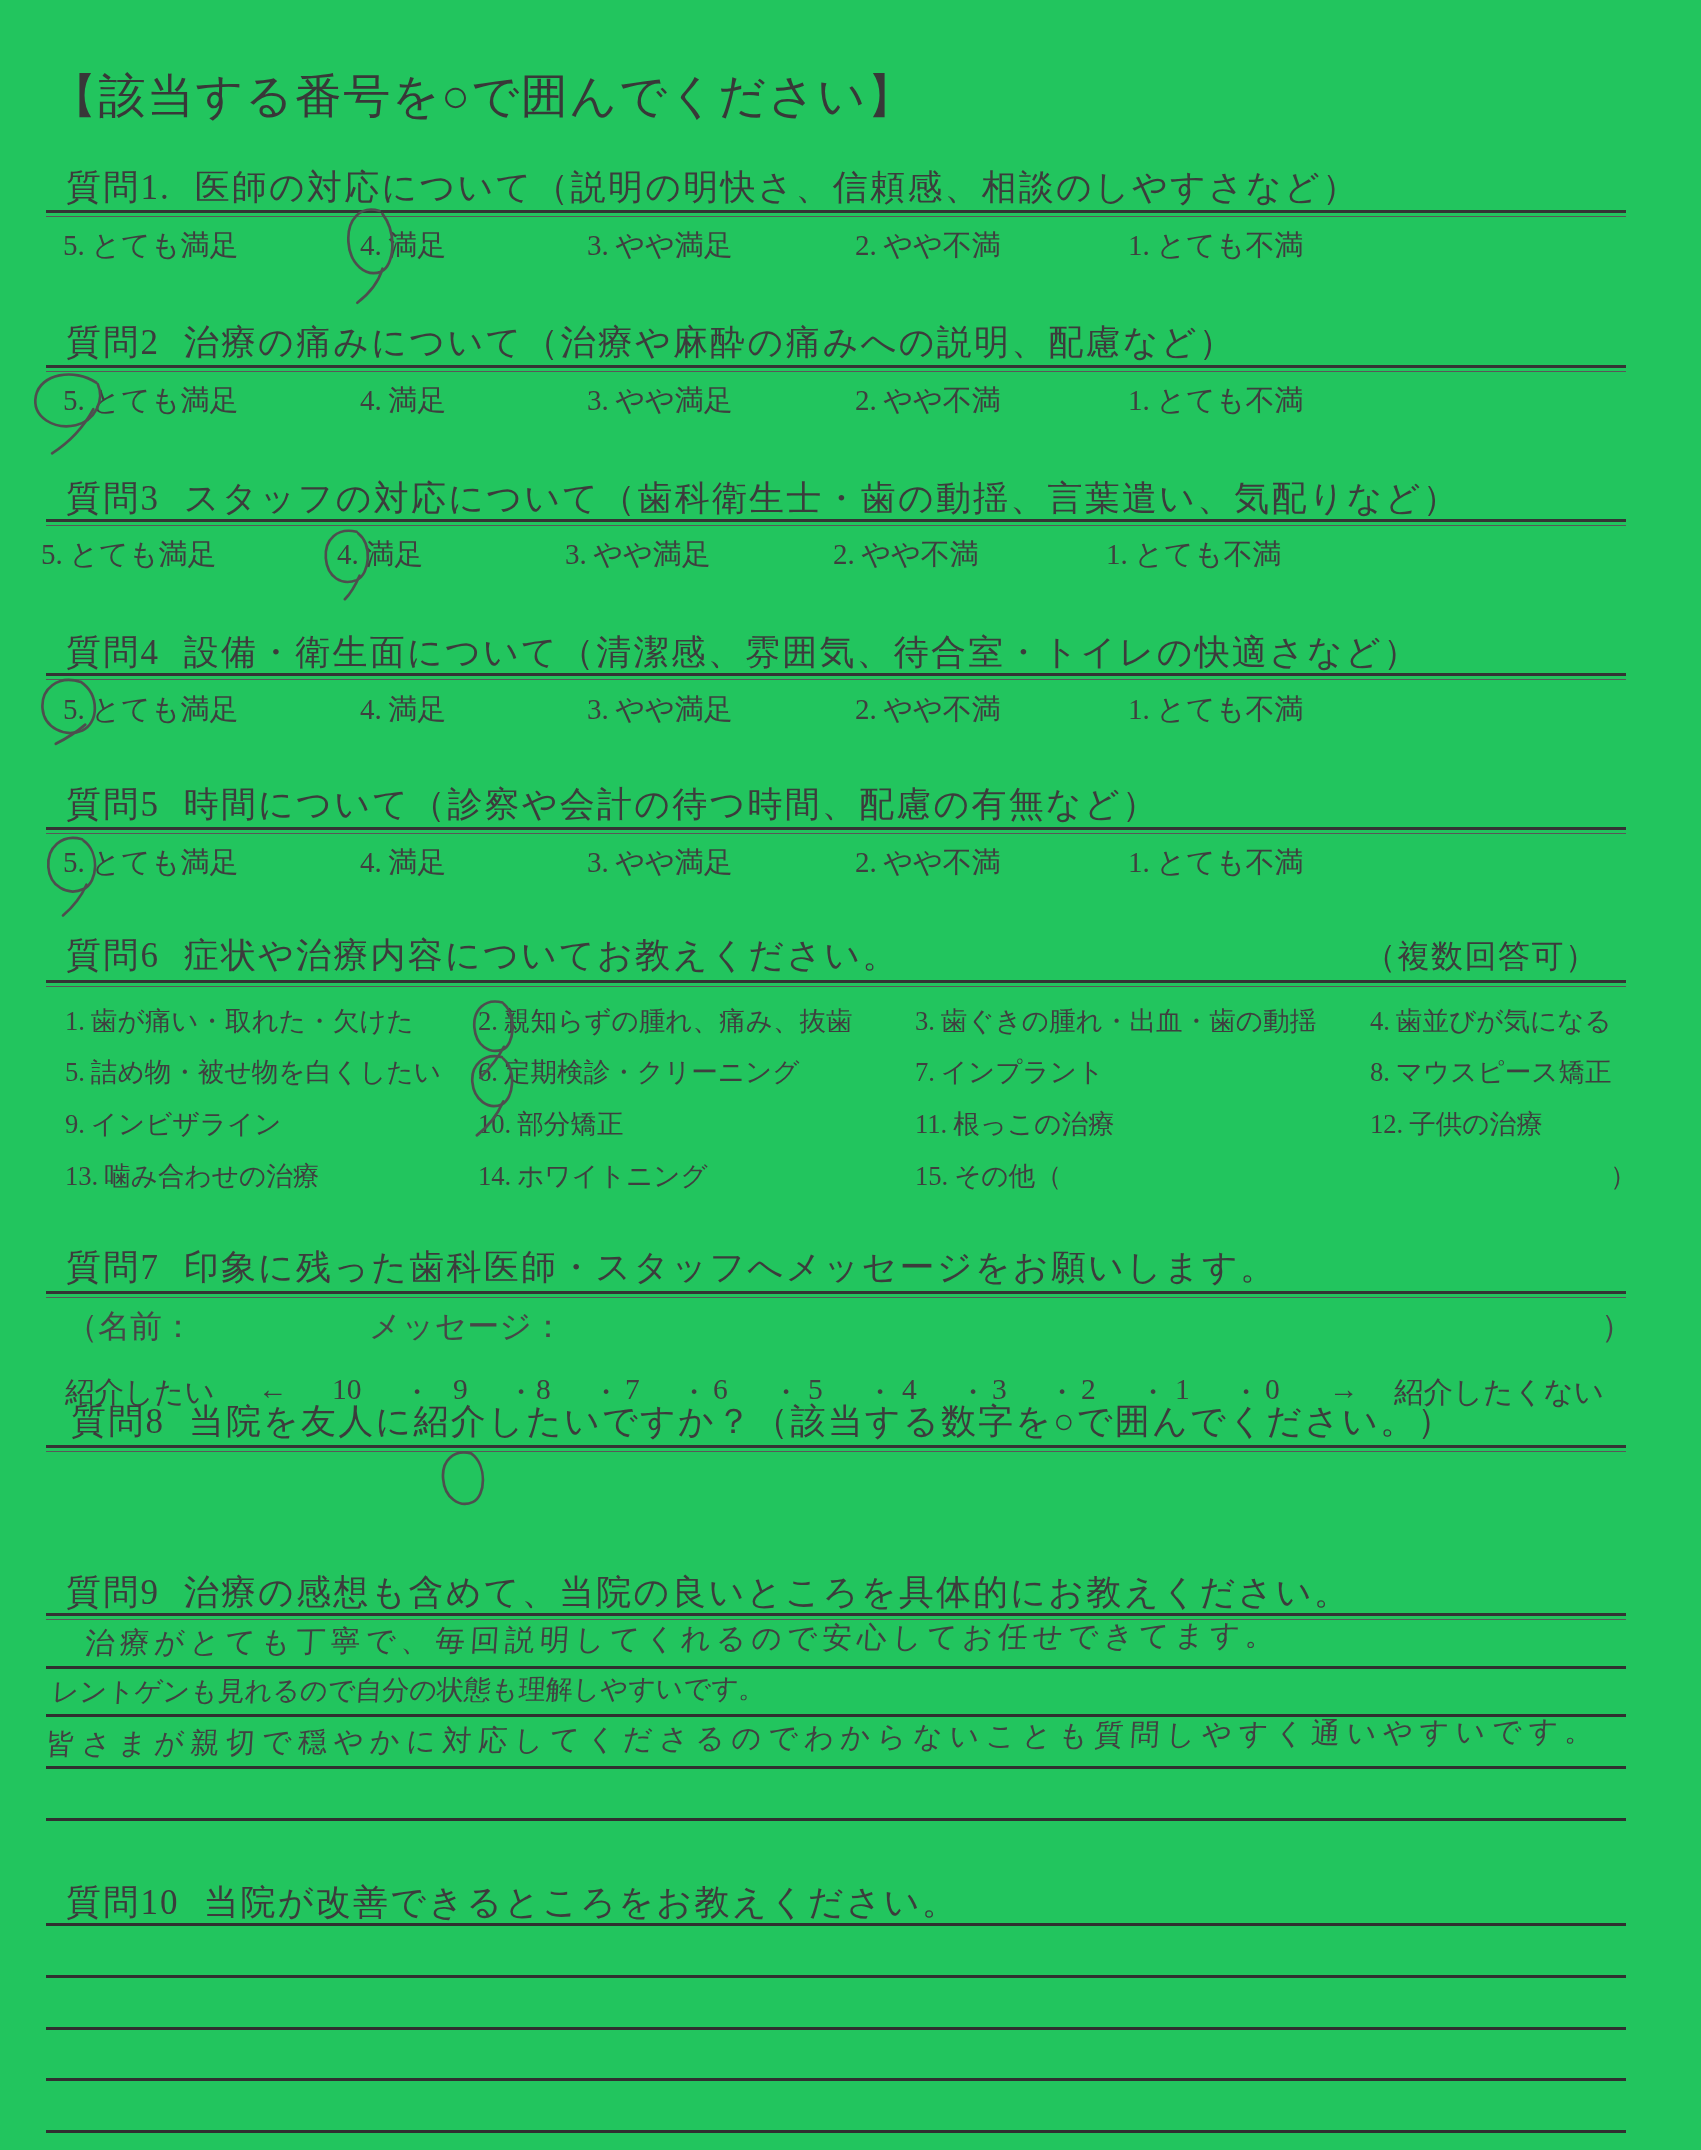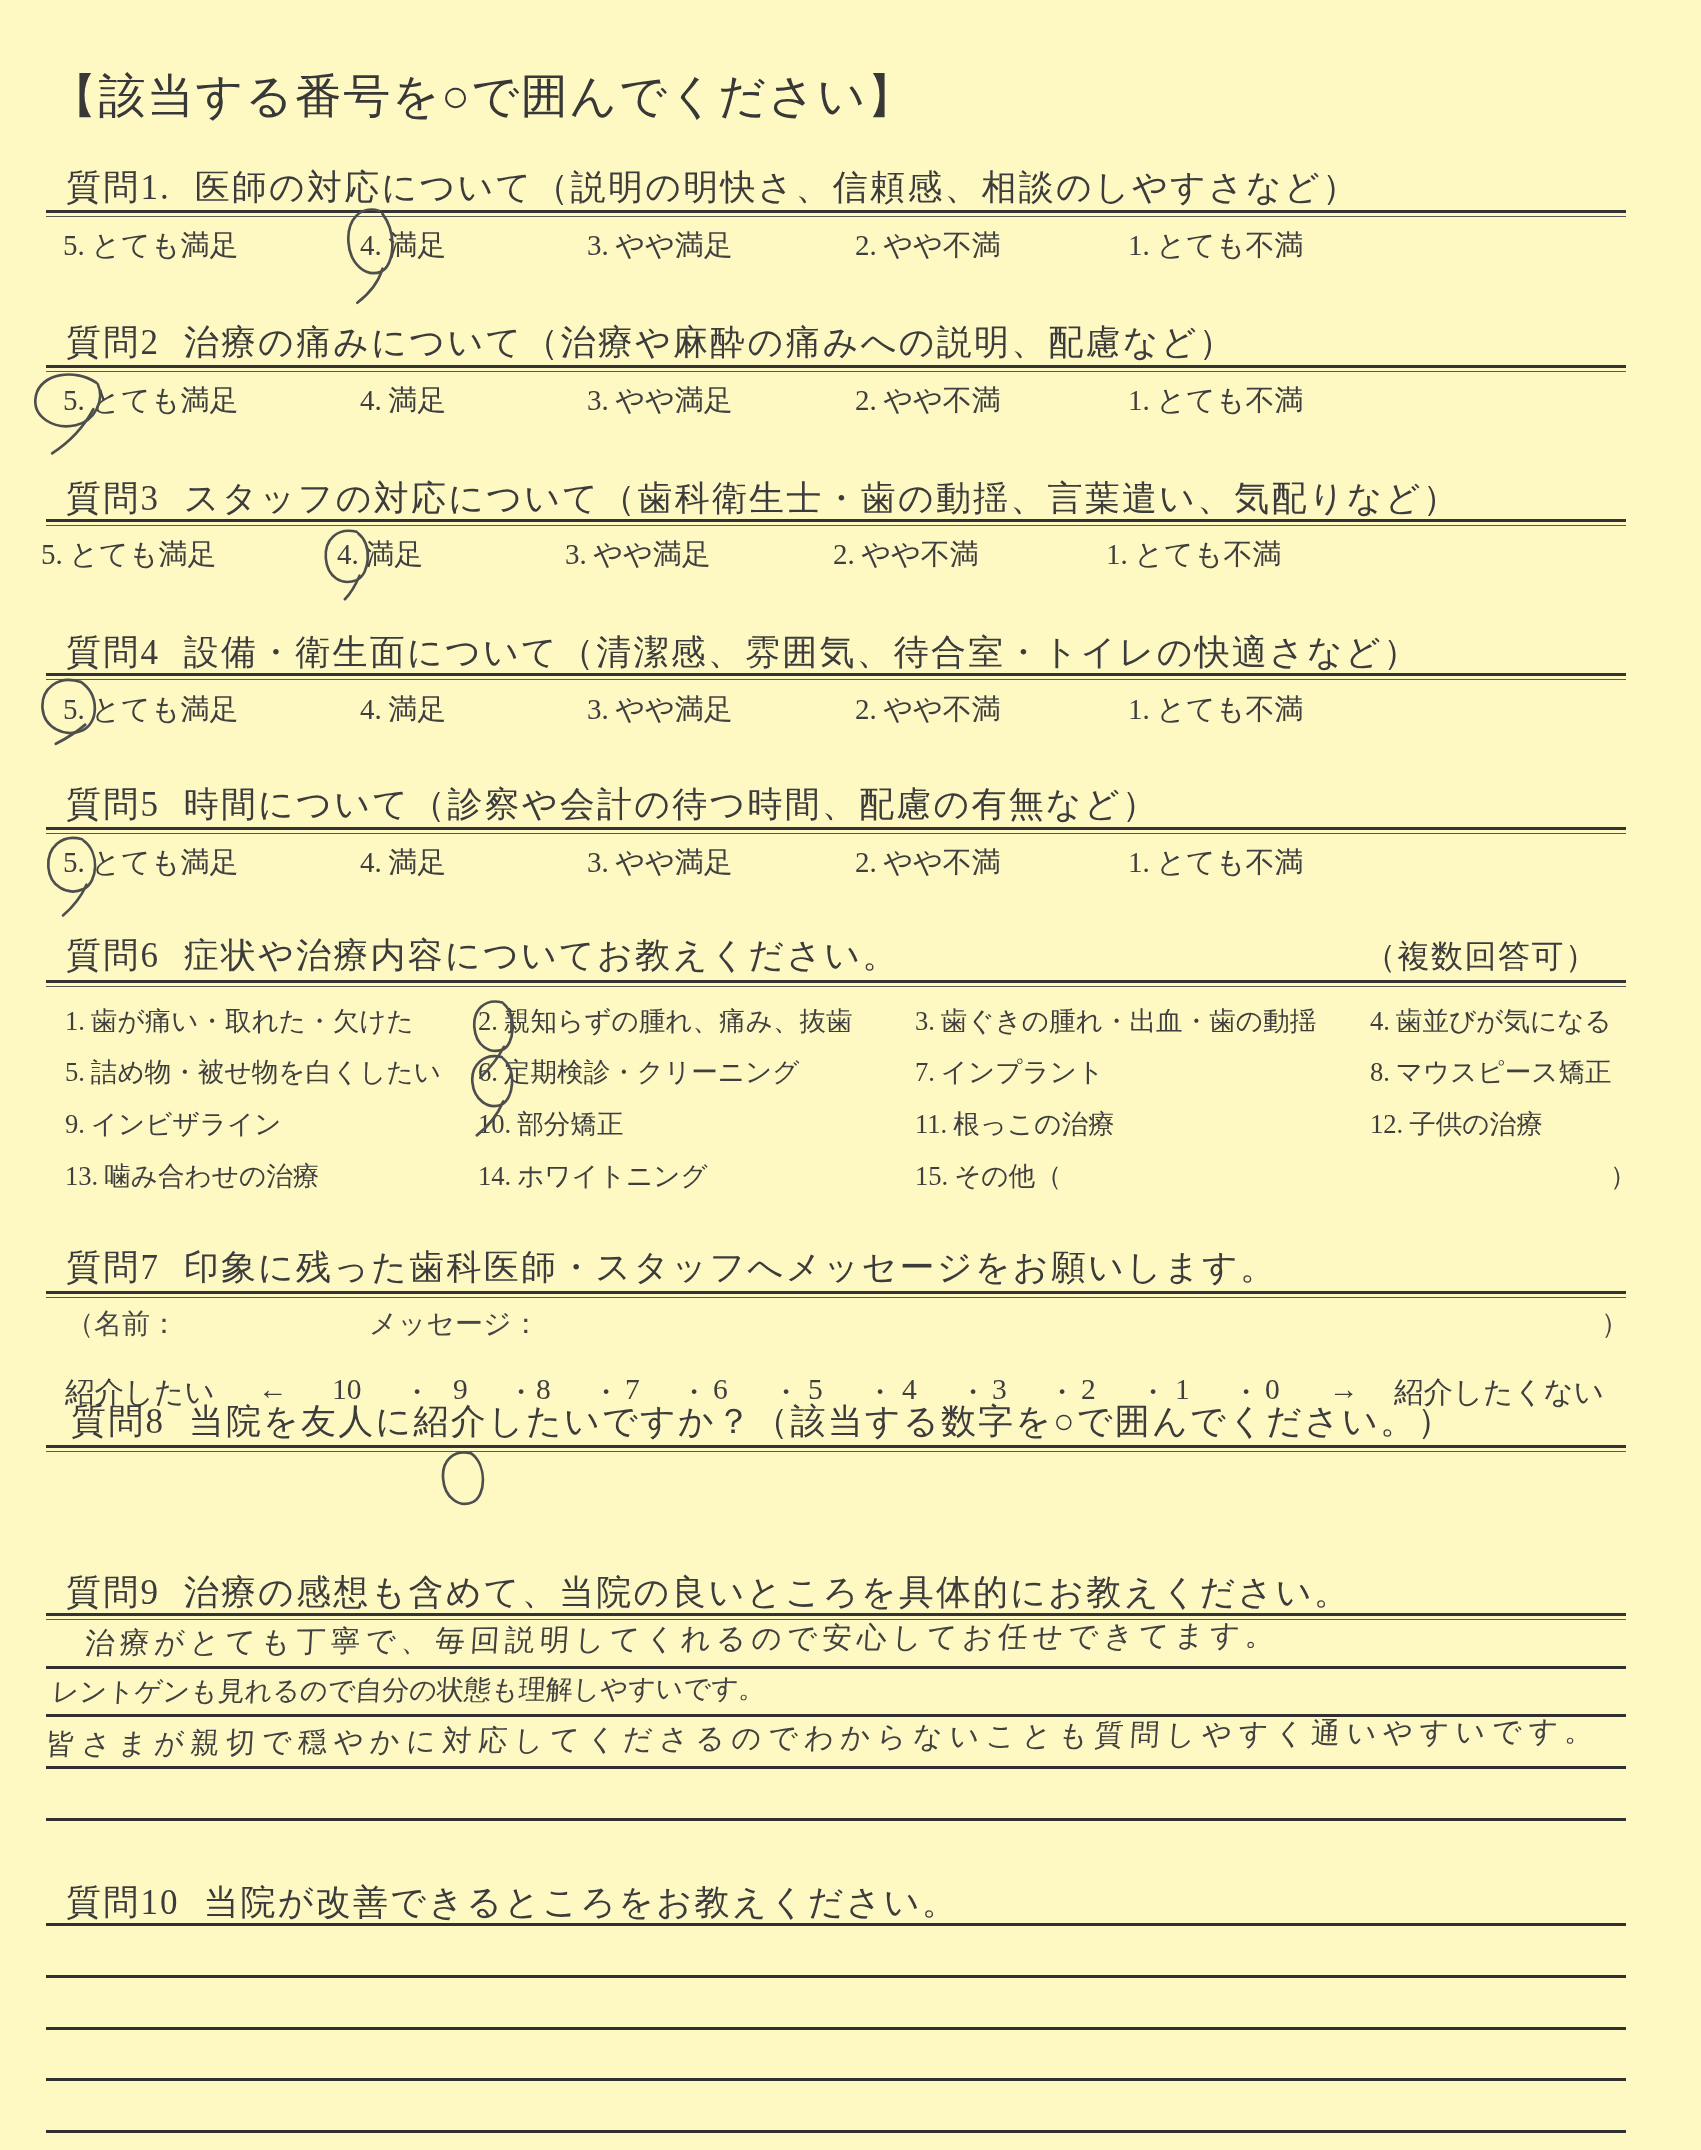--- a/index.html
+++ b/index.html
@@ -1,34 +1,34 @@
 <!DOCTYPE html>
 <html style="font-size:11.8px"><head>
 <meta charset="utf-8">
 <style>
   html,body{margin:0;padding:0;background:#ddd;}
   .page{
-    position:relative;width:1701px;height:2151px;background:#fef9c3;
+    position:relative;width:1701px;height:2151px;background:#22c55e;
     font-family:"Liberation Serif","DejaVu Serif",serif;color:#3f3f3f;overflow:hidden;
   }
   .abs{position:absolute;white-space:nowrap;}
   .title{font-size:47px;letter-spacing:1.5px;color:#383838;}
   .hdr{font-size:35px;letter-spacing:2.2px;color:#3c3c3c;font-family:Liberation Serif, serif;}
   .hdr .qnum{margin-right:23.6px;}
   .note{font-size:32px;letter-spacing:1.5px;color:#3c3c3c;}
   .rule2{position:absolute;left:46px;width:1580px;height:3px;
          border-top:3px solid #343434;border-bottom:1.5px solid #585858;}
   .rule1{position:absolute;left:46px;width:1580px;height:0;border-top:3px solid #303030;}
   .satrow{position:absolute;left:0;width:1701px;height:38px;font-size:29px;}
   .opt{position:absolute;white-space:nowrap;}
   .opt .n{margin-right:6.6px;}
   .q6opt{position:absolute;white-space:nowrap;font-size:26.6px;}
   .q6opt .n{margin-right:5.9px;}
   .scale{font-size:29.5px;}
-  .pr{font-size:28px;color:#474747;}
+  .pr{font-size:32px;color:#474747;}
   .hand{font-family:"DejaVu Sans",sans-serif;color:#414141;transform-origin:left center;}
   .circ{position:absolute;}
   .circ svg{display:block;width:100%;height:100%;}
   .circ path{fill:none;stroke:#4e4e4e;stroke-width:3.6;stroke-linecap:round;}
 </style>
 </head>
 <body>
 
 <div class="page">
 

